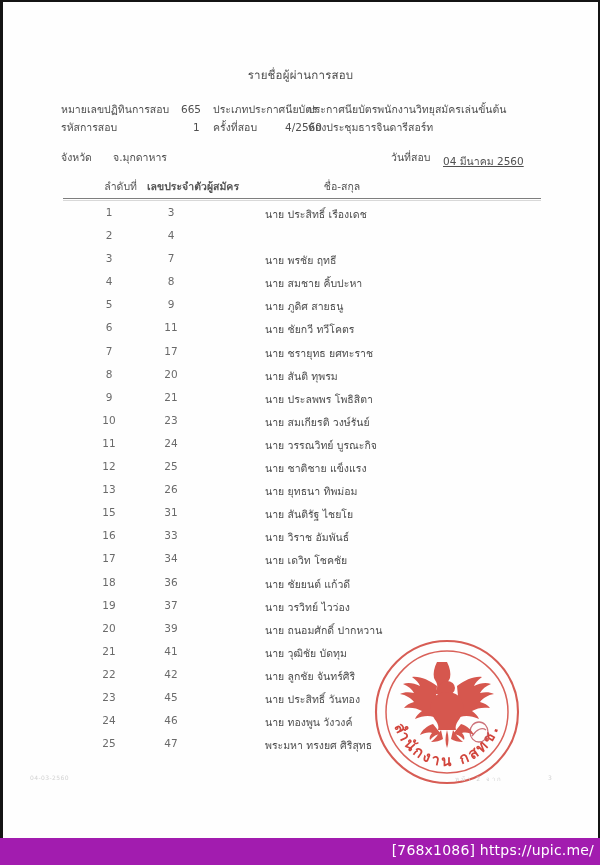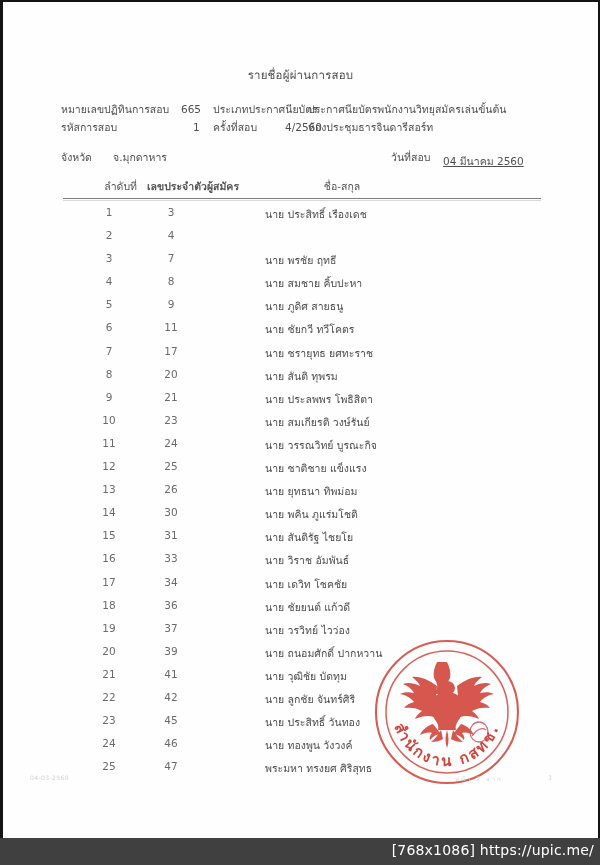--- a/index.html
+++ b/index.html
@@ -161,21 +161,21 @@
   .foot-right { position: absolute; left: 452px; top: 0; white-space: nowrap; letter-spacing: 2px; }
   .foot-page  { position: absolute; left: 545px; top: 0; }
 
   
   .wmark-bar {
     position: absolute;
     left: 0;
     bottom: 0;
     width: 600px;
     height: 27px;
-    background: #404040;
+    background: #a21caf;
   }
   .wmark-text {
     position: absolute;
     right: 6px;
     top: 4px;
     font-family: "DejaVu Sans", sans-serif;
     font-size: 14px;
     color: #ffffff;
     letter-spacing: .2px;
     white-space: nowrap;
@@ -283,25 +283,20 @@
             <div class="cell c-no">12</div>
             <div class="cell c-code">25</div>
             <div class="cell c-name">นาย ชาติชาย แข็งแรง</div>
           </div>
           <div class="row">
             <div class="cell c-no">13</div>
             <div class="cell c-code">26</div>
             <div class="cell c-name">นาย ยุทธนา ทิพม่อม</div>
           </div>
           <div class="row">
-            <div class="cell c-no">14</div>
-            <div class="cell c-code">30</div>
-            <div class="cell c-name">นาย พคิน ภูแร่มโชติ</div>
-          </div>
-          <div class="row">
             <div class="cell c-no">15</div>
             <div class="cell c-code">31</div>
             <div class="cell c-name">นาย สันติรัฐ ไชยโย</div>
           </div>
           <div class="row">
             <div class="cell c-no">16</div>
             <div class="cell c-code">33</div>
             <div class="cell c-name">นาย วิราช อัมพันธ์</div>
           </div>
           <div class="row">

